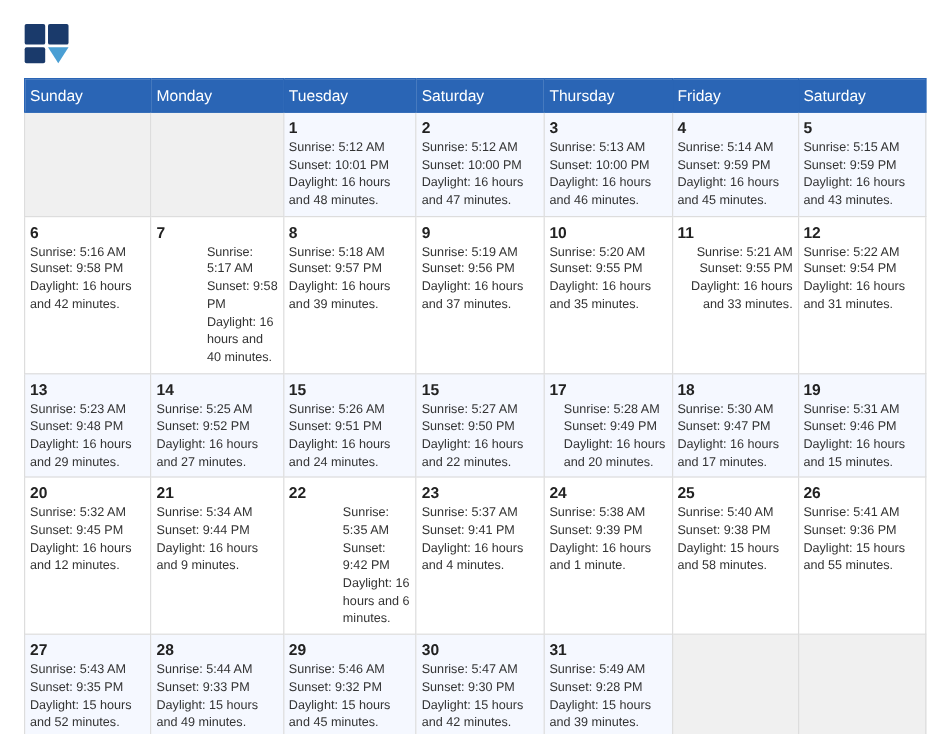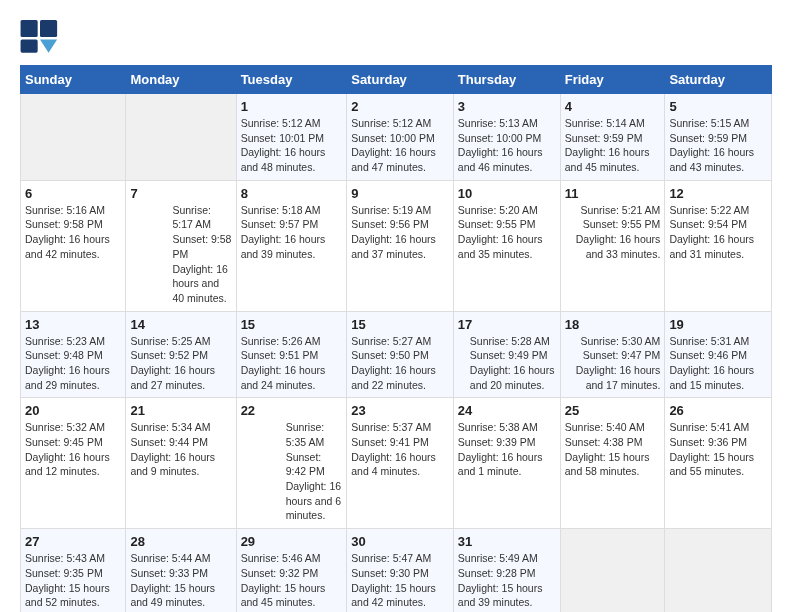--- a/index.html
+++ b/index.html
@@ -54,21 +54,21 @@
       font-size: 11px;
     }
     thead tr {
       background-color: #2a65b5;
       color: white;
     }
     thead th {
       padding: 6px 4px;
       text-align: left;
       font-size: 13px;
-      font-weight: bold;
+      font-weight: normal;
       border: 1px solid #2a65b5;
     }
     tbody tr {
       border-bottom: 1px solid #ccc;
     }
     tbody td {
       border: 1px solid #ddd;
       padding: 5px 4px;
       vertical-align: top;
       min-height: 80px;
@@ -238,21 +238,21 @@
 Daylight: 16 hours and 22 minutes.</div>
         </td>
         <td>
           <span class="day-number">17</span>
           <div class="cell-text" style="white-space: pre-line; margin-left: 12px;">Sunrise: 5:28 AM
 Sunset: 9:49 PM
 Daylight: 16 hours and 20 minutes.</div>
         </td>
         <td>
           <span class="day-number">18</span>
-          <div class="cell-text" style="white-space: pre-line; text-align: right;">Sunrise: 5:30 AM
+          <div class="cell-text" style="white-space: pre-line;">Sunrise: 5:30 AM
 Sunset: 9:47 PM
 Daylight: 16 hours and 17 minutes.</div>
         </td>
         <td>
           <span class="day-number">19</span>
           <div class="cell-text" style="white-space: pre-line;">Sunrise: 5:31 AM
 Sunset: 9:46 PM
 Daylight: 16 hours and 15 minutes.</div>
         </td>
       </tr>
@@ -283,21 +283,21 @@
         </td>
         <td>
           <span class="day-number">24</span>
           <div class="cell-text" style="white-space: pre-line;">Sunrise: 5:38 AM
 Sunset: 9:39 PM
 Daylight: 16 hours and 1 minute.</div>
         </td>
         <td>
           <span class="day-number">25</span>
           <div class="cell-text" style="white-space: pre-line;">Sunrise: 5:40 AM
-Sunset: 4:38 PM
+Sunset: 9:38 PM
 Daylight: 15 hours and 58 minutes.</div>
         </td>
         <td>
           <span class="day-number">26</span>
           <div class="cell-text" style="white-space: pre-line;">Sunrise: 5:41 AM
 Sunset: 9:36 PM
 Daylight: 15 hours and 55 minutes.</div>
         </td>
       </tr>
       <tr>

